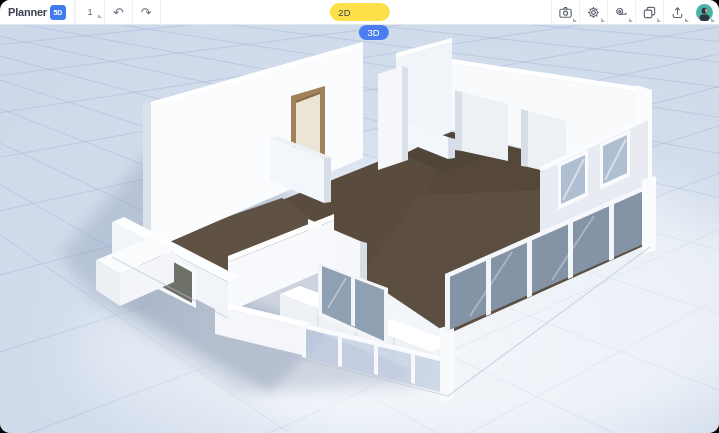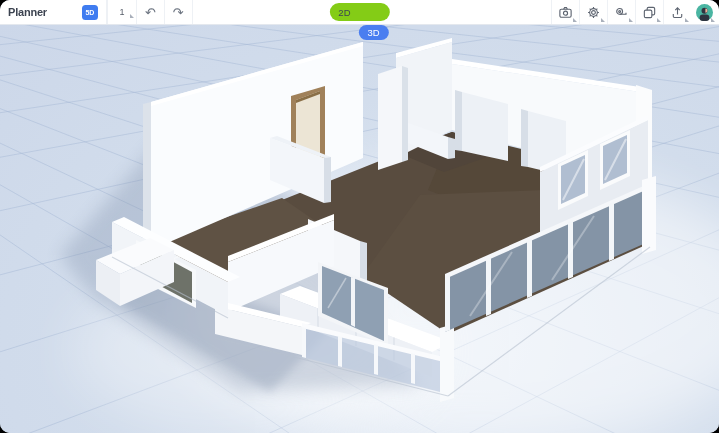--- a/index.html
+++ b/index.html
@@ -1,28 +1,28 @@
 <!DOCTYPE html>
 <html><head>
 <meta charset="utf-8">
 <style>
   html,body{margin:0;padding:0;background:#000;}
   body{width:719px;height:433px;font-family:"Liberation Sans",sans-serif;-webkit-font-smoothing:antialiased;}
   .window{position:relative;width:719px;height:433px;border-radius:10px;overflow:hidden;background:#cfdbeb;}
   
   .toolbar{position:absolute;top:0;left:0;right:0;height:24px;background:#fff;border-bottom:1px solid #e4e8ee;display:flex;align-items:center;z-index:30;}
-  .tcell{position:relative;height:16px;display:flex;align-items:center;padding:0 8px;cursor:pointer;gap:32px;}
+  .tcell{position:relative;height:16px;display:flex;align-items:center;padding:0 8px;cursor:pointer;}
   .sep{width:1px;height:24px;background:#eef1f5;}
   .logo-text{font-size:11px;font-weight:700;color:#3c4350;letter-spacing:-.2px;}
   .logo-badge{margin-left:3px;width:16px;height:15px;background:#3f7cf0;border-radius:3.5px;color:#fff;font-size:7px;font-weight:700;display:flex;align-items:center;justify-content:center;}
   .mproj{font-size:10px;color:#474f5b;}
   .pagenum{font-size:9px;color:#565d68;min-width:12px;text-align:center;}
   .cmark{position:absolute;right:2px;bottom:2px;width:0;height:0;border-style:solid;border-width:0 4px 4px 0;border-color:transparent transparent #a9b0bb transparent;}
   .arrglyph{font-size:13px;color:#6c7480;line-height:1;}
-  .toggle{position:absolute;left:50%;top:3px;transform:translateX(-50%);display:flex;align-items:center;background:#84cc16;border-radius:10px;height:18px;padding:0 1px;z-index:31;}
+  .toggle{position:absolute;left:50%;top:3px;transform:translateX(-50%);display:flex;align-items:center;background:#fde047;border-radius:10px;height:18px;padding:0 1px;z-index:31;}
   .t2d{padding:0 8px;font-size:9.5px;color:#3e4552;cursor:pointer;}
   .t3d{background:#4a7ef0;color:#fff;border-radius:9px;padding:2px 9px;font-size:9.5px;cursor:pointer;margin-top:40px;}
   .tb-right{margin-left:auto;display:flex;align-items:center;height:24px;}
   .icell{position:relative;width:27px;height:24px;display:flex;align-items:center;justify-content:center;cursor:pointer;}
   .icell svg{display:block;}
   .avatar-cell{position:relative;width:26px;height:24px;display:flex;align-items:center;justify-content:center;cursor:pointer;margin-right:2px;}
   
   .canvas{position:absolute;top:24px;left:0;width:719px;height:409px;background:radial-gradient(ellipse at 62% 78%, #e6edf6 0%, #d2ddec 55%, #ccd7e9 100%);overflow:hidden;cursor:grab;}
   .layer{position:absolute;top:0;left:0;width:719px;height:409px;}
 </style>

